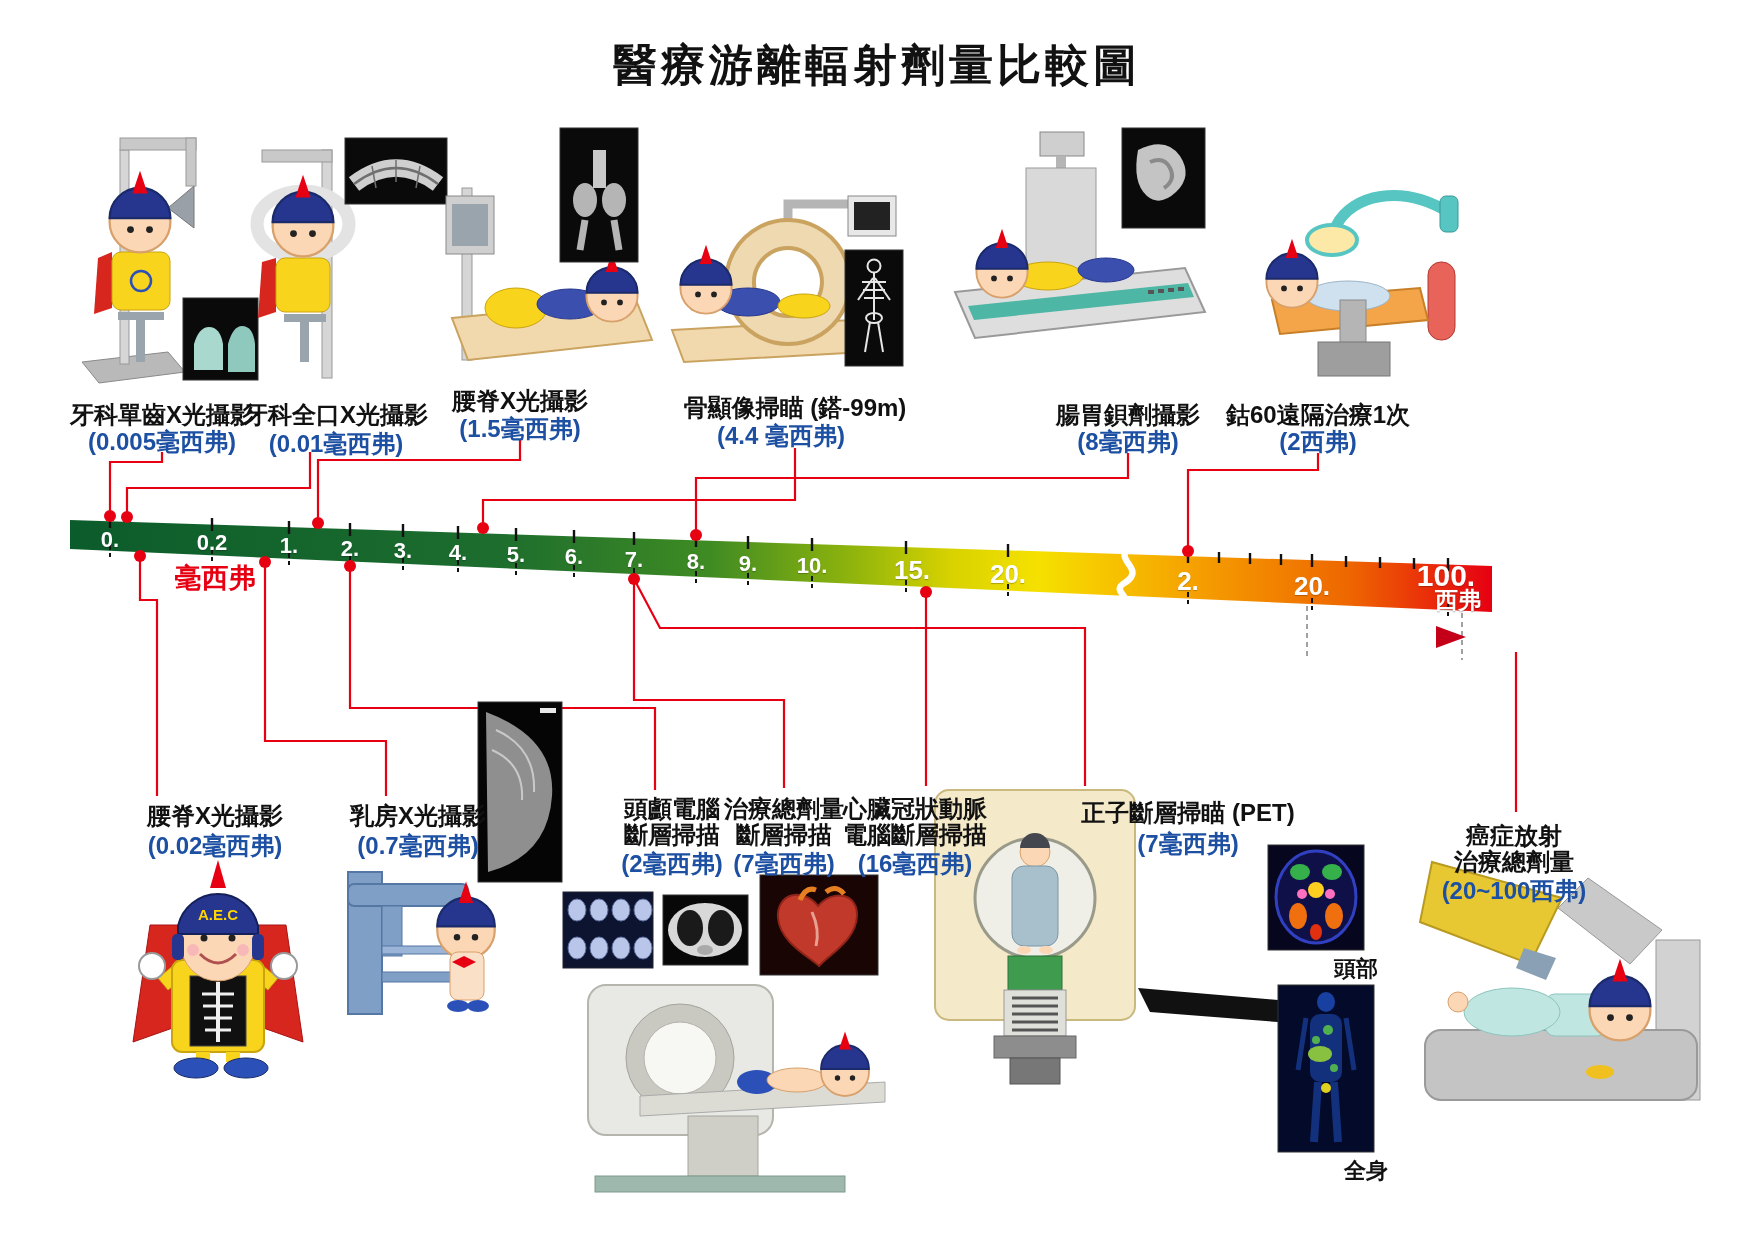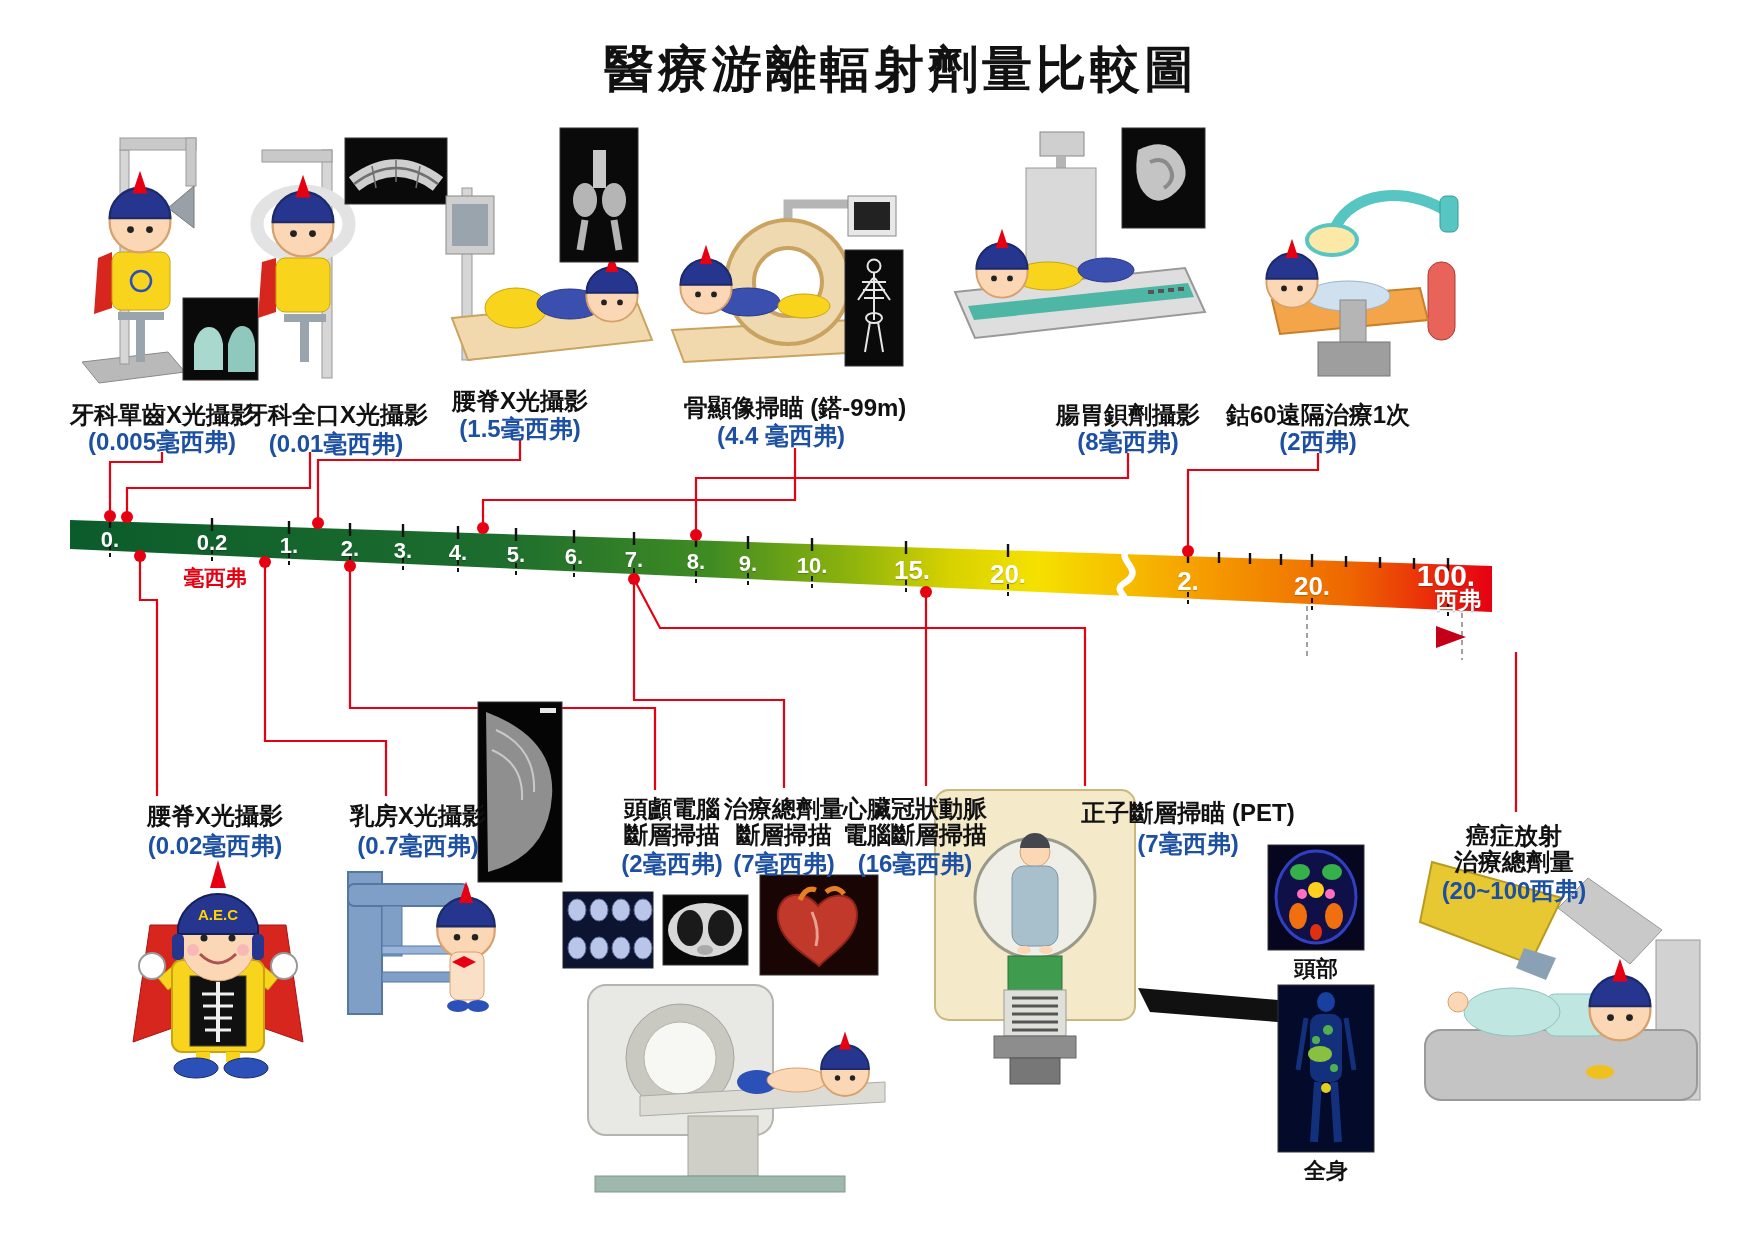--- a/index.html
+++ b/index.html
@@ -1,32 +1,32 @@
 <!DOCTYPE html>
 <html><head>
 <meta charset="utf-8">
 <style>
   html,body{margin:0;padding:0;background:#fff;}
   .canvas{position:relative;width:1754px;height:1240px;background:#fff;overflow:hidden;
     font-family:"Liberation Sans","DejaVu Sans",sans-serif;}
   .title{position:absolute;left:877px;top:36px;transform:translateX(-50%);
-    font-size:50px;font-weight:900;color:#111;letter-spacing:4px;white-space:nowrap;margin-left:24px;}
+    font-size:44px;font-weight:900;color:#111;letter-spacing:4px;white-space:nowrap;}
   .nm{position:absolute;transform:translateX(-50%);font-size:24px;font-weight:bold;
     color:#111;white-space:nowrap;}
   .ds{position:absolute;transform:translateX(-50%);font-size:24px;font-weight:bold;
     color:#1d50a2;white-space:nowrap;}
   .tk{position:absolute;transform:translate(-50%,-50%);color:#fff;font-weight:bold;
     font-size:22px;white-space:nowrap;text-shadow:0 1px 1px rgba(0,0,0,.25);}
   .tk-lg{font-size:26px;}
   .tk-xl{font-size:30px;}
   .unit-msv{position:absolute;transform:translate(-50%,-50%);color:#e60012;
-    font-size:21px;font-weight:bold;white-space:nowrap;}
+    font-size:27px;font-weight:bold;white-space:nowrap;}
   .unit-sv{position:absolute;transform:translate(-50%,-50%);color:#fff;
     font-size:23px;font-weight:bold;white-space:nowrap;text-shadow:0 1px 1px rgba(0,0,0,.3);}
-  .pet-lbl{position:absolute;transform:translateX(-50%);font-size:22px;font-weight:bold;color:#111;}
+  .pet-lbl{position:absolute;transform:translateX(-50%);font-size:22px;font-weight:bold;color:#111;margin-left:40px;}
   .note{position:absolute;transform:translateX(-50%);font-size:33px;font-weight:900;
     color:#111;white-space:nowrap;letter-spacing:2px;}
   svg{position:absolute;left:0;top:0;}
 </style>
 </head>
 <body>
 
 <div class="canvas">
 
 <svg width="1754" height="1240" viewBox="0 0 1754 1240">

